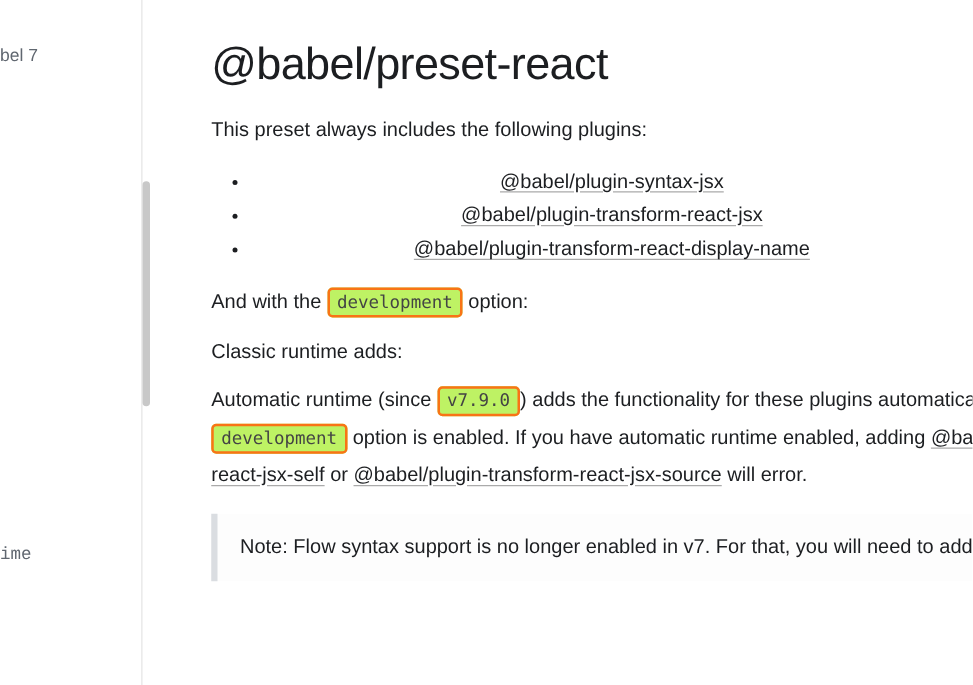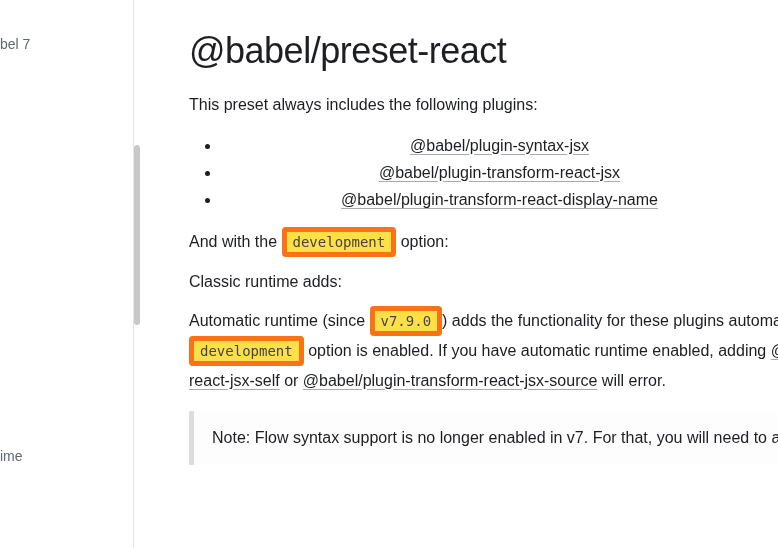--- a/index.html
+++ b/index.html
@@ -10,21 +10,21 @@
     body {
       font-family: -apple-system, BlinkMacSystemFont, "Segoe UI", Helvetica, Arial, sans-serif;
       background: #fff;
       color: #1c1e21;
       display: flex;
       height: 548px;
       width: 778px;
       overflow: hidden;
     }
     .sidebar {
-      width: 134px;
+      width: 114px;
       flex-shrink: 0;
       border-right: 1px solid #e5e5e5;
       padding-top: 30px;
       position: relative;
       background: #fff;
     }
     .sidebar-inner {
       position: relative;
       height: 100%;
     }
@@ -39,22 +39,23 @@
     }
     .sidebar-item {
       font-size: 14px;
       color: #606770;
       padding: 6px 0 6px 0;
       white-space: nowrap;
       overflow: hidden;
     }
     .sidebar-item-bottom {
       position: absolute;
-      bottom: 78px;
+      bottom: 90px;
       left: 0;
+      font-family: Liberation Mono, monospace;
     }
     .main {
       flex: 1;
       padding: 30px 0 0 55px;
       overflow: hidden;
     }
     .content {
       max-width: 700px;
     }
     h1 {
@@ -88,22 +89,22 @@
       text-underline-offset: 3px;
     }
     .inline-link {
       color: #1c1e21;
       text-decoration: underline;
       text-decoration-color: #aaa;
       text-underline-offset: 3px;
     }
     code {
       font-family: SFMono-Regular, Menlo, Monaco, Consolas, monospace;
-      background: #fde047;
-      border: 5px solid #f97316;
+      background: #bef264;
+      border: 2px solid #f97316;
       border-radius: 4px;
       padding: 2px 6px;
       font-size: 14px;
       color: #444;
     }
     .note-block {
       border-left: 5px solid #dadde1;
       background: #fdfdfd;
       padding: 14px 18px;
       margin-top: 18px;

